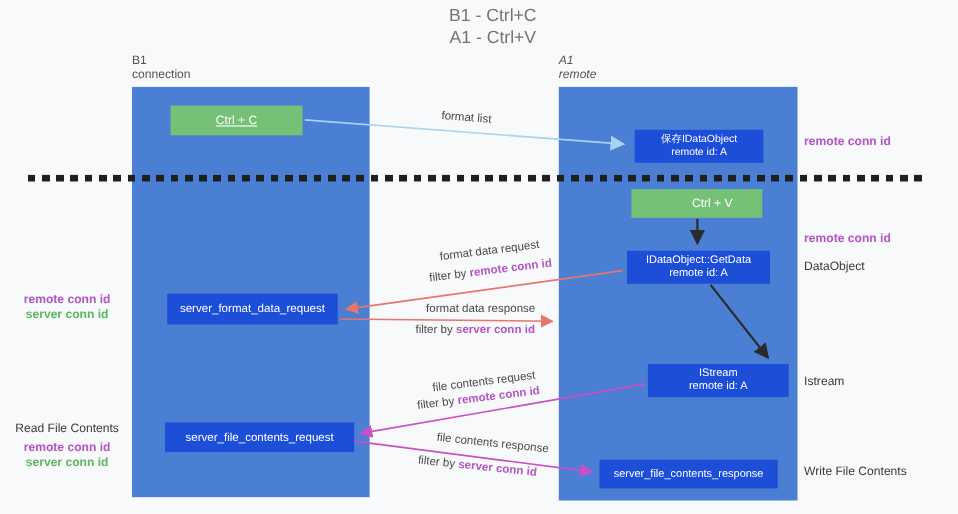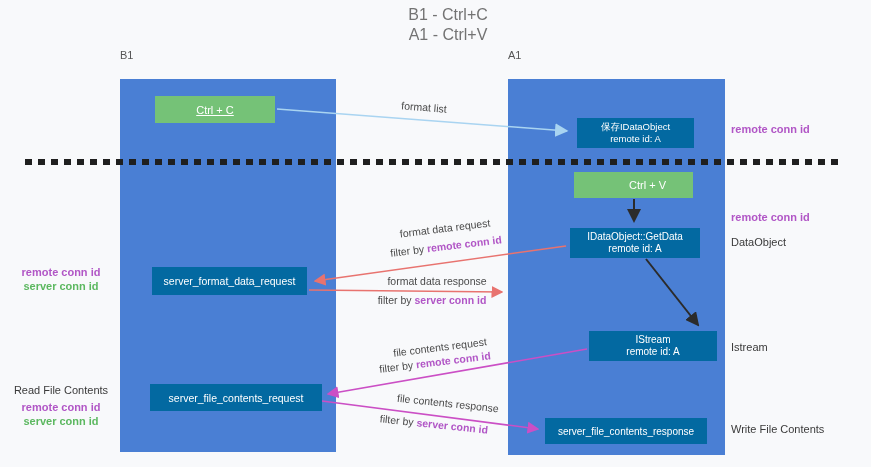--- a/index.html
+++ b/index.html
@@ -6,35 +6,35 @@
   html,body { background:#f8f9fb; }
   body { font-family:"Liberation Sans", sans-serif; }
   .canvas { position:relative; width:871px; height:467px; background:#f8f9fb; overflow:hidden; }
 
   .title { position:absolute; left:348px; top:5px; width:200px; text-align:center;
            font-size:16px; line-height:20px; color:#737373; }
 
   .col-header { position:absolute; top:49px; text-align:left; font-size:11px;
                 line-height:13px; color:#555; }
   .col-header.b1 { left:120px; width:216px; }
-  .col-header.a1 { left:508px; width:217px; }
+  .col-header.a1 { left:508px; width:217px;font-style:italic; }
 
   .lane { position:absolute; top:79px; background:#4a7fd4; }
   .lane.b1 { left:120px; width:216px; height:373px; }
   .lane.a1 { left:508px; width:217px; height:376px; }
 
   .dashed-line { position:absolute; left:25px; top:159px; width:816px; height:6px;
                  background:repeating-linear-gradient(90deg,#1f1f1f 0 7px,transparent 7px 13px); }
 
   svg.arrows { position:absolute; left:0; top:0; width:871px; height:467px; }
 
   .node { position:absolute; display:flex; flex-direction:column; align-items:center;
           justify-content:center; color:#fff; text-align:center; white-space:nowrap; }
   .node.green { background:#75c277; }
-  .node.orange { background:#0369a1;justify-content:center; }
+  .node.orange { background:#1d4ed8;justify-content:center; }
   .n-ctrl-c { left:155px; top:96px; width:120px; height:27px; font-size:11px;text-decoration:underline; }
   .n-save  { left:577px; top:118px; width:117px; height:30px; font-size:9.5px; line-height:12px; }
   .n-ctrl-v { left:574px; top:172px; width:119px; height:26px; font-size:11px;padding-left:28px; }
   .n-getdata { left:570px; top:228px; width:130px; height:30px; font-size:10px; line-height:12.5px; }
   .n-fmt-req { left:152px; top:267px; width:155px; height:28px; font-size:10.5px; }
   .n-fmt-res { left:510px; top:279px; width:155px; height:29px; font-size:10.5px; }
   .n-istream { left:589px; top:331px; width:128px; height:30px; font-size:10px; line-height:12.5px; }
   .n-file-req { left:150px; top:384px; width:172px; height:27px; font-size:10.5px; }
   .n-file-res { left:545px; top:418px; width:162px; height:26px; font-size:10px; }
 
@@ -59,23 +59,25 @@
 
 <div class="canvas">
 
   <div class="title">
     <div>B1 - Ctrl+C</div>
     <div>A1 - Ctrl+V</div>
   </div>
 
   <div class="col-header b1">
     <div>B1</div>
+    <div>connection</div>
   </div>
   <div class="col-header a1">
     <div>A1</div>
+    <div>remote</div>
   </div>
 
   <div class="lane b1"></div>
   <div class="lane a1"></div>
 
   <svg class="arrows" viewBox="0 0 871 467">
     <defs>
       <marker id="m-blue" markerWidth="9" markerHeight="9" refX="8" refY="4.5" orient="auto">
         <path d="M0,0 L9,4.5 L0,9 Z" fill="#a9d4f1"></path>
       </marker>

